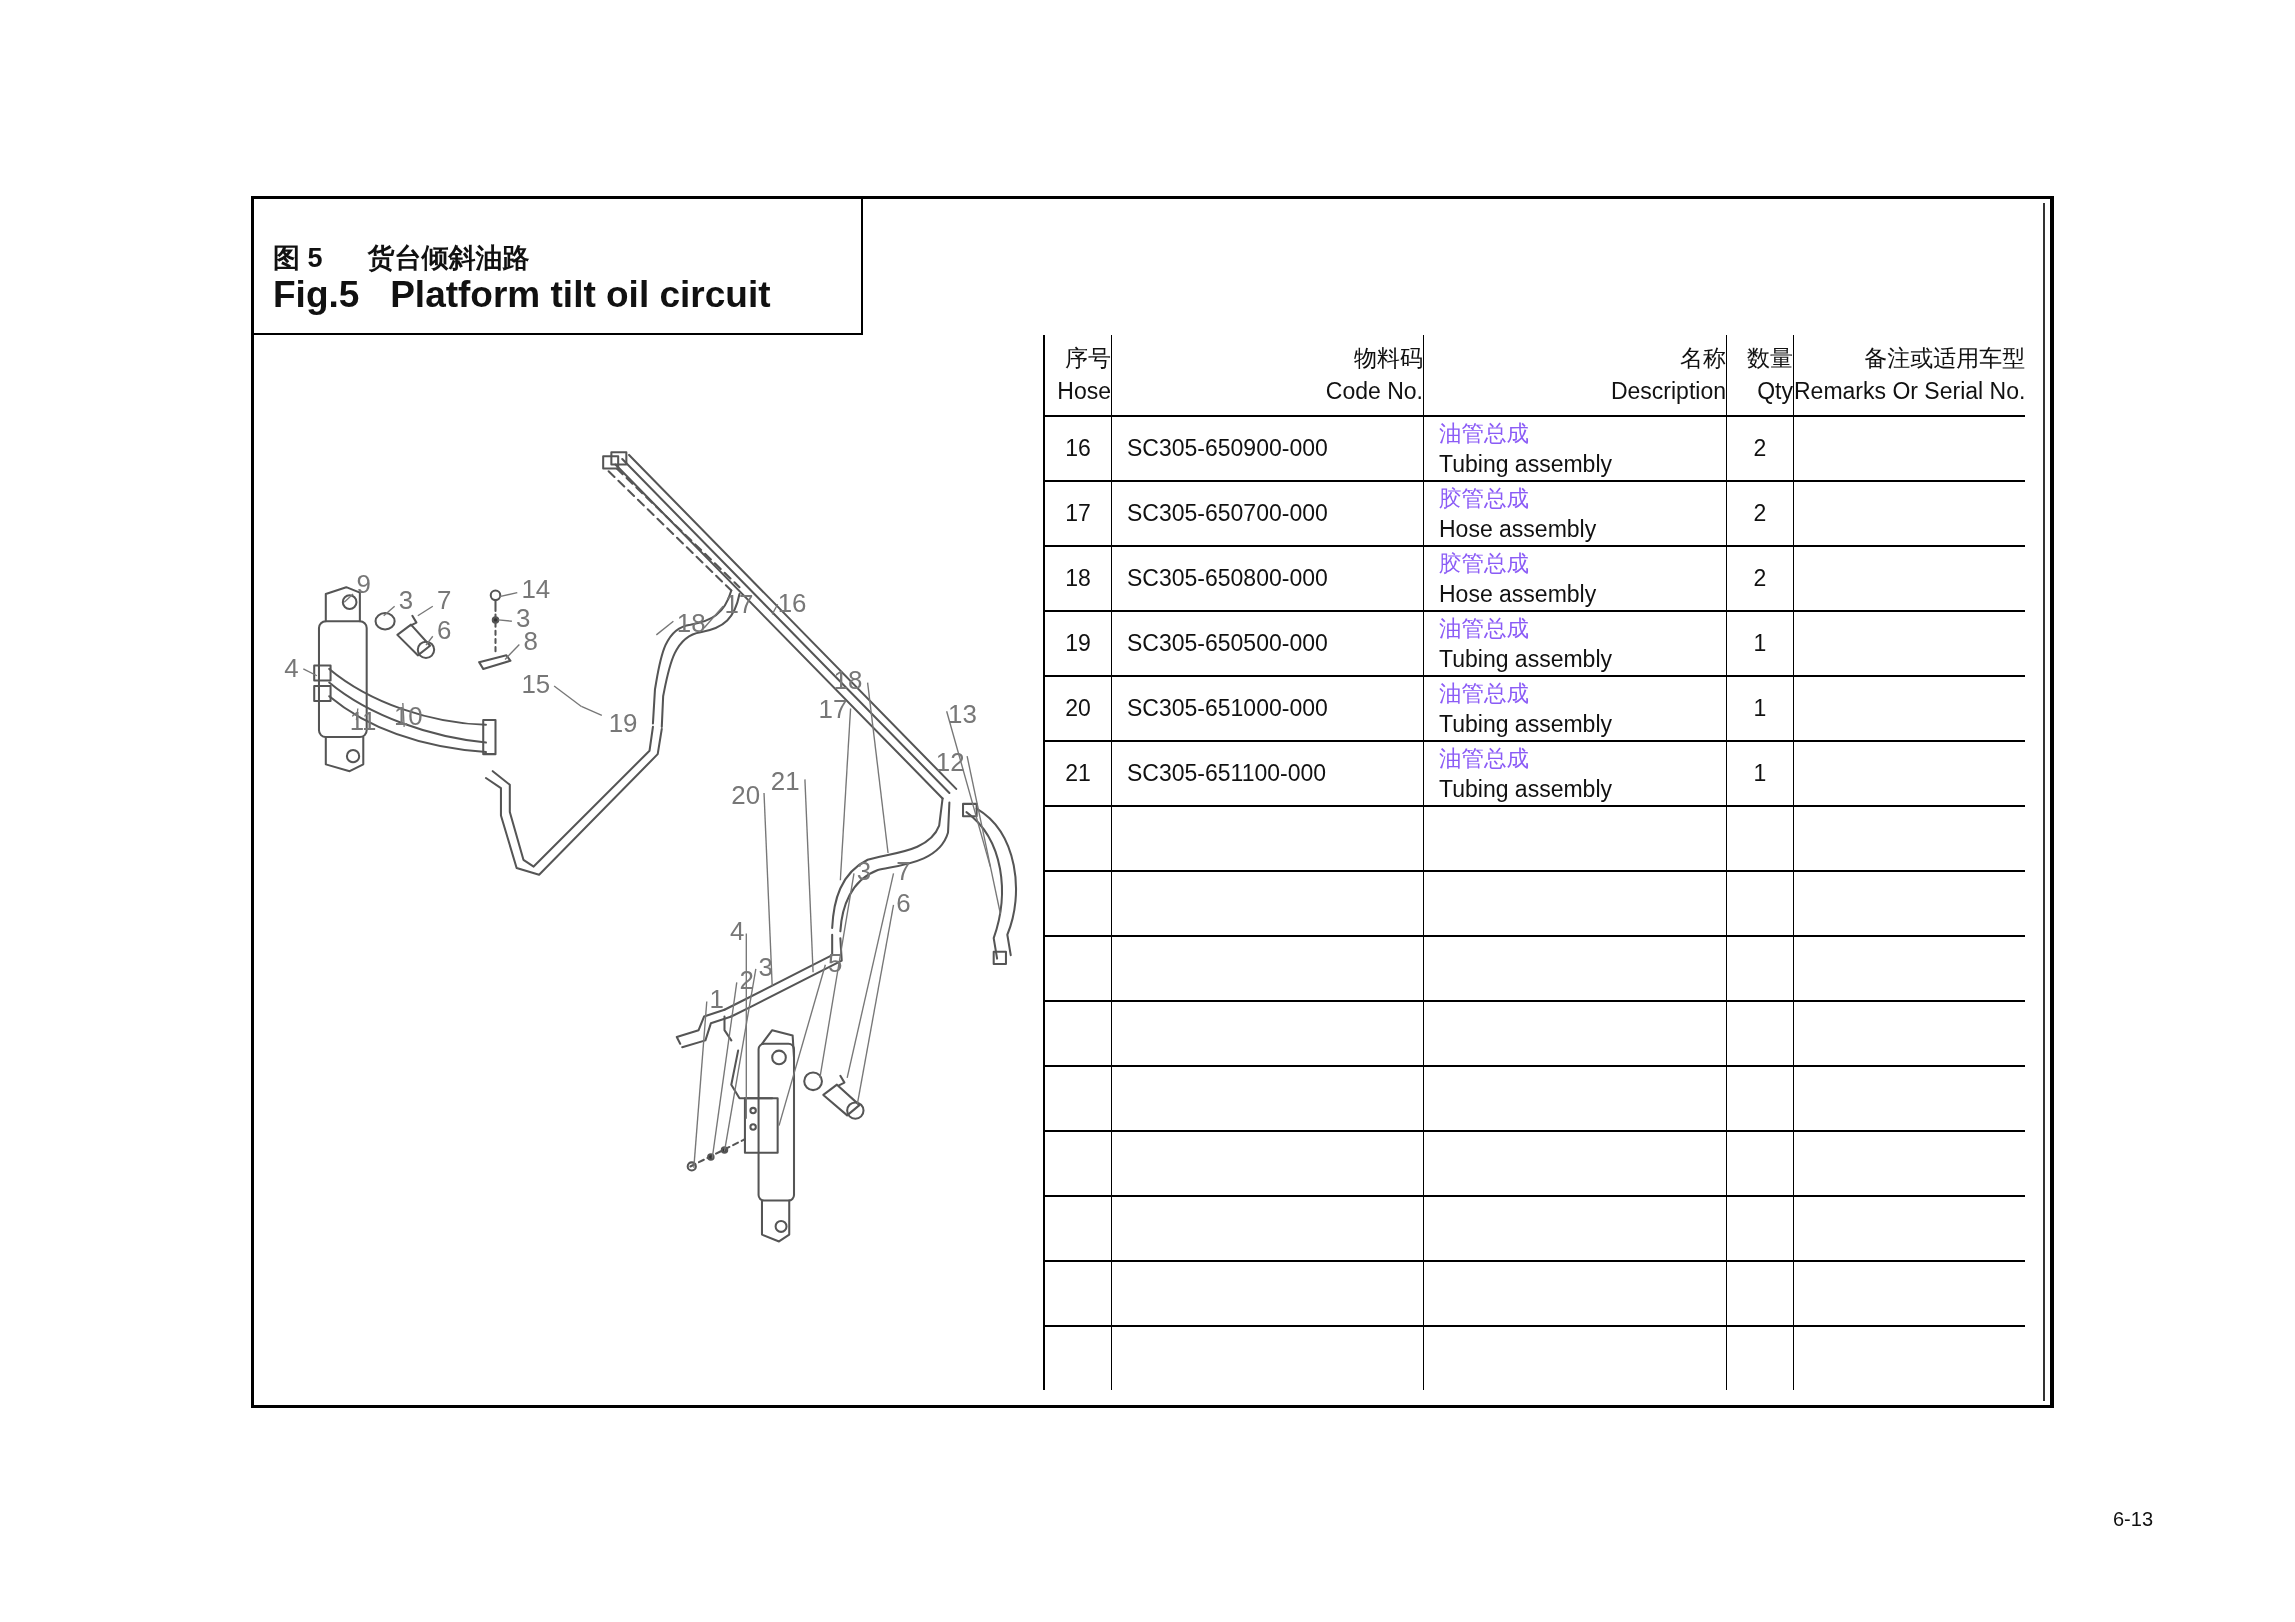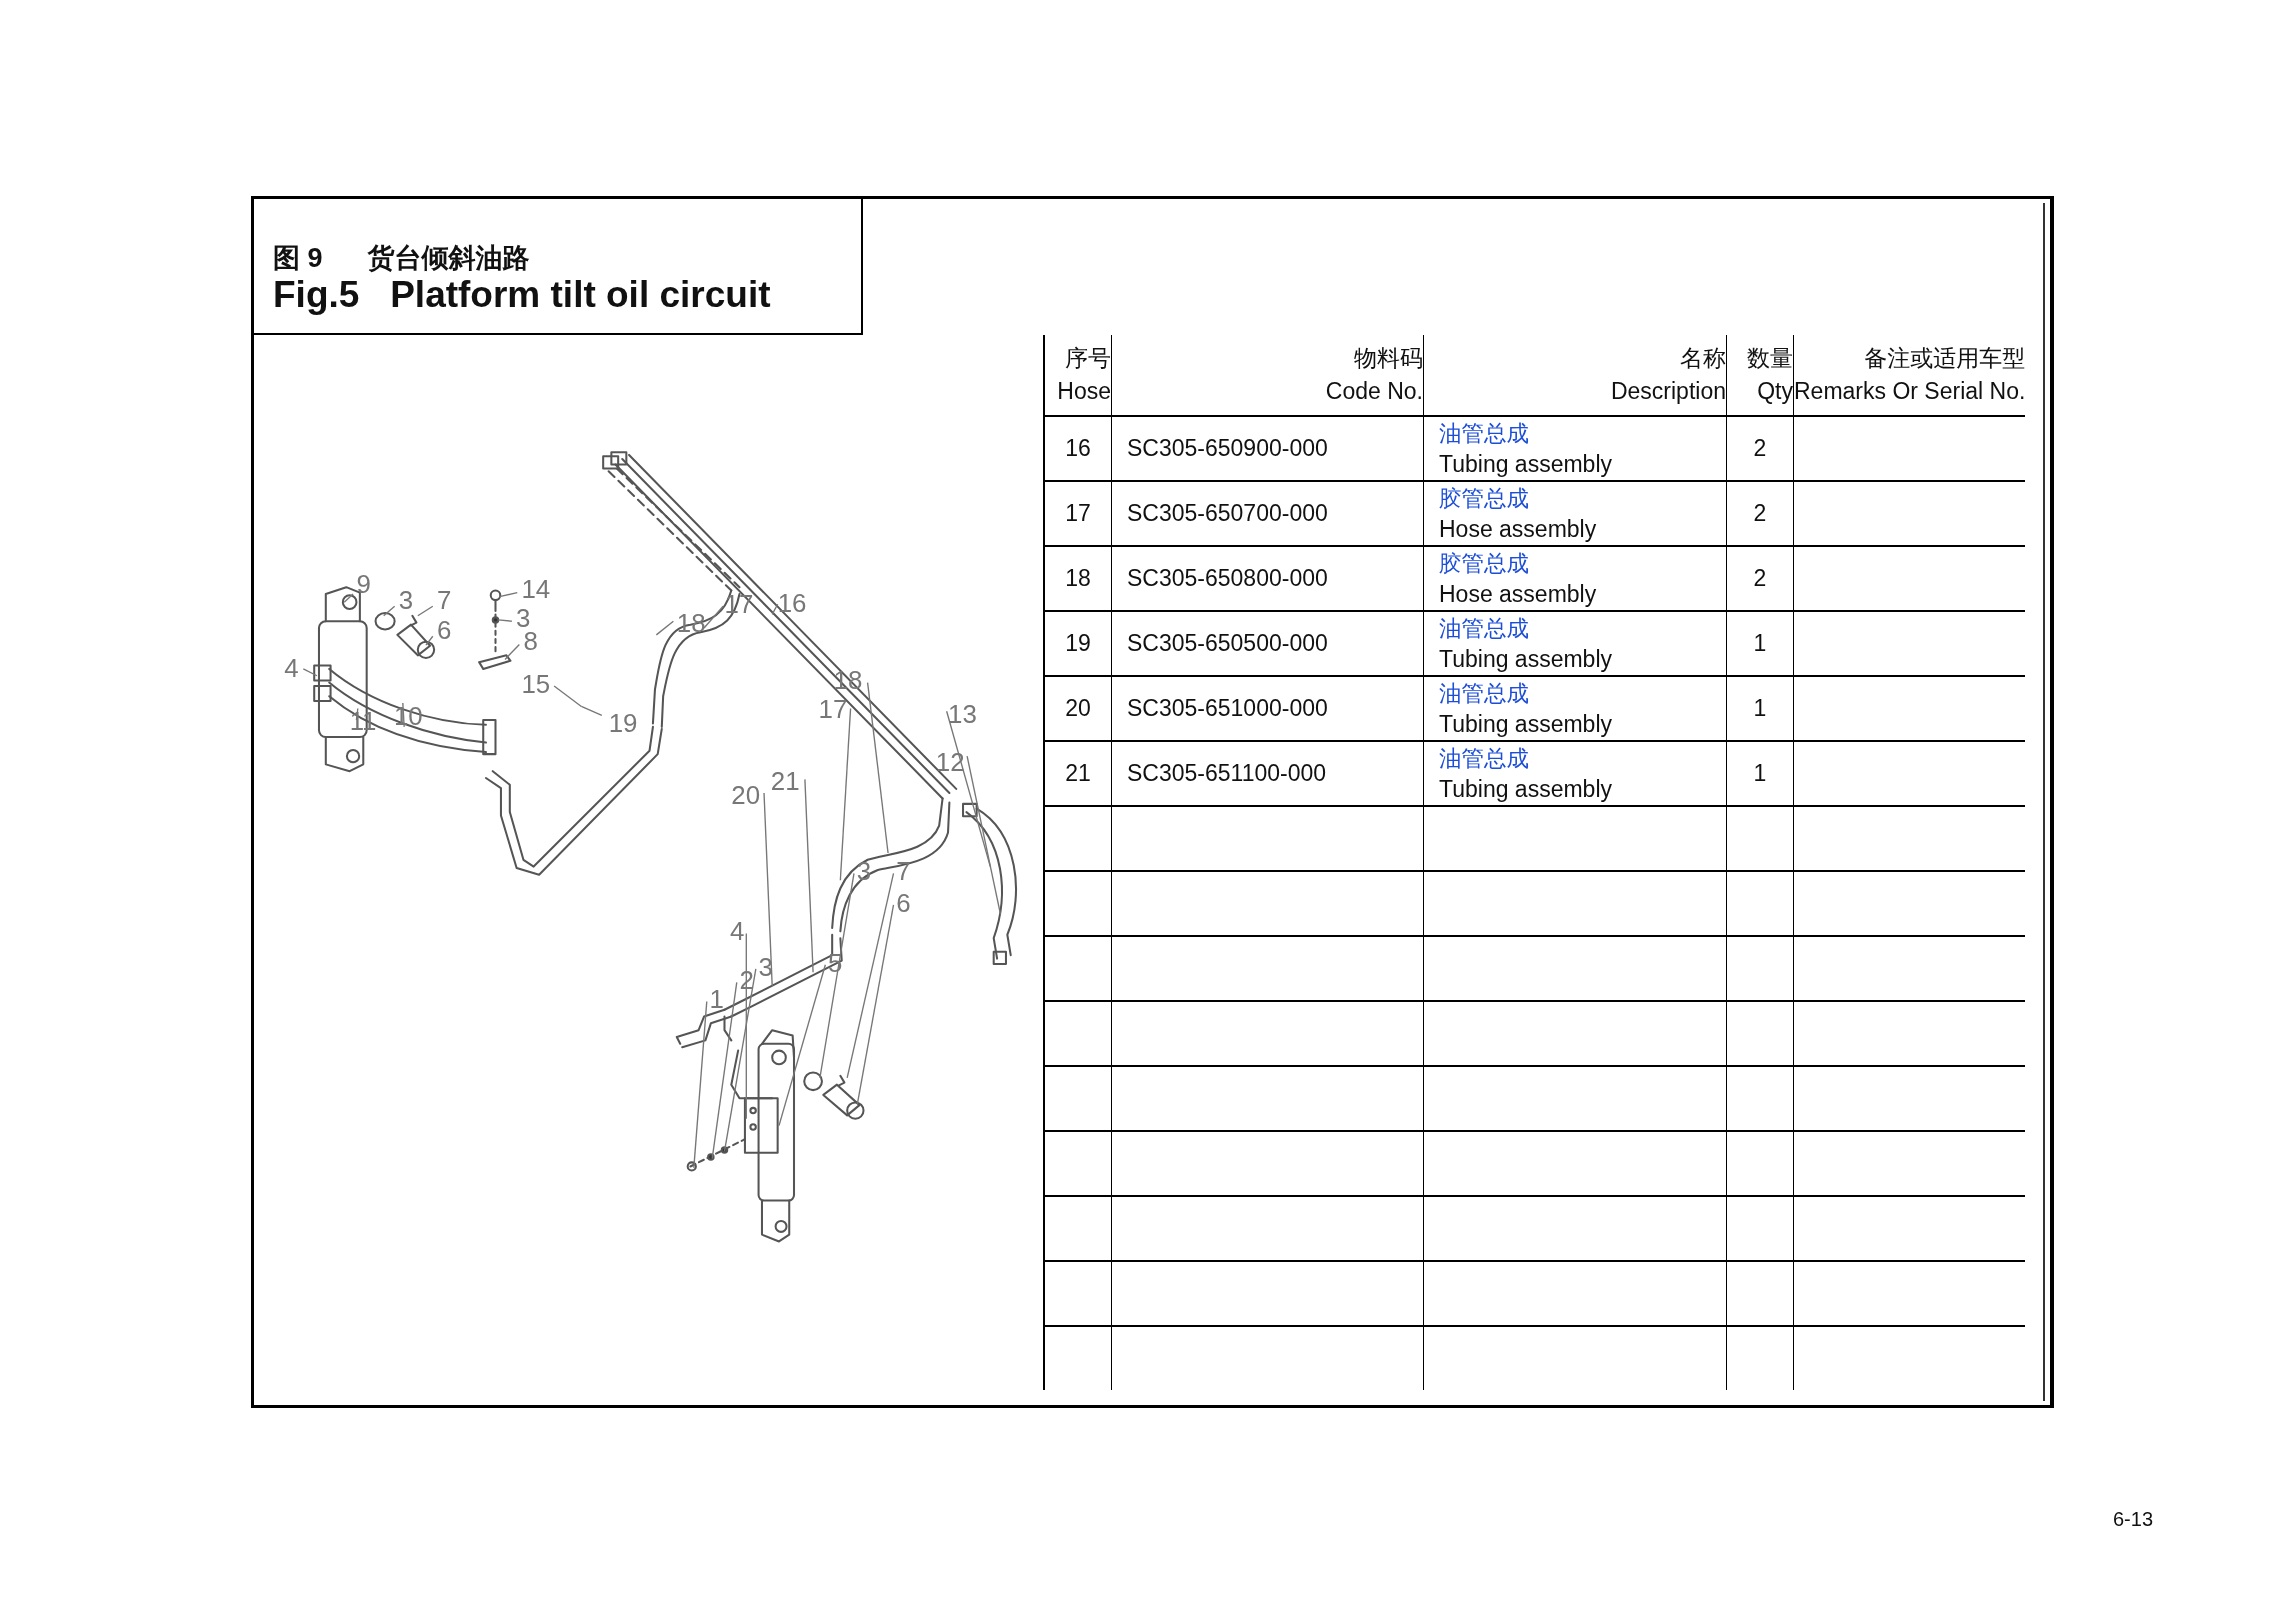--- a/index.html
+++ b/index.html
@@ -26,32 +26,32 @@
   .parts-table td { height: 63px; border-bottom-width: 2.7px; }
   .parts-table tr:last-child td { border-bottom: none; }
   .parts-table tr > *:first-child { border-left: 2px solid #000; }
   .parts-table tr > *:last-child { border-right: none; }
   .parts-table thead th { border-top: none; }
   .c-item { width: 66px; text-align: center; }
   .c-code { width: 296px; padding-left: 15px !important; }
   .c-desc { width: 287px; padding-left: 15px !important; line-height: 31px; }
   .c-qty { width: 66px; text-align: center; margin-left: 12px; }
   .c-rem { text-align: center; }
-  .desc-cn { display: block; font-family: "DejaVu Sans", sans-serif; color: #1d4ed8; font-size: 22.5px; }
+  .desc-cn { display: block; font-family: "DejaVu Sans", sans-serif; color: #8b5cf6; font-size: 22.5px; }
   .desc-en { display: block; }
   .page-num { position: absolute; left: 2113px; top: 1508px; font-size: 20px; }
   svg text { font-family: "Liberation Sans", "DejaVu Sans", sans-serif; font-size: 38px; fill: #777; }
 </style>
 </head>
 <body>
 
 <div class="frame">
 
   <div class="title-cell">
-    <div class="title-cn">图 9      货台倾斜油路</div>
+    <div class="title-cn">图 5      货台倾斜油路</div>
     <div class="title-en">Fig.5   Platform tilt oil circuit</div>
   </div>
 
 
   <div class="diagram">
     <svg width="789" height="1070" viewBox="0 0 1157 1570">
       <g fill="none" stroke="#555" stroke-width="3" stroke-linejoin="round" stroke-linecap="round">
 
         <path d="M530 190 L1010 680"></path>
         <path d="M540 182 L1020 672"></path>

